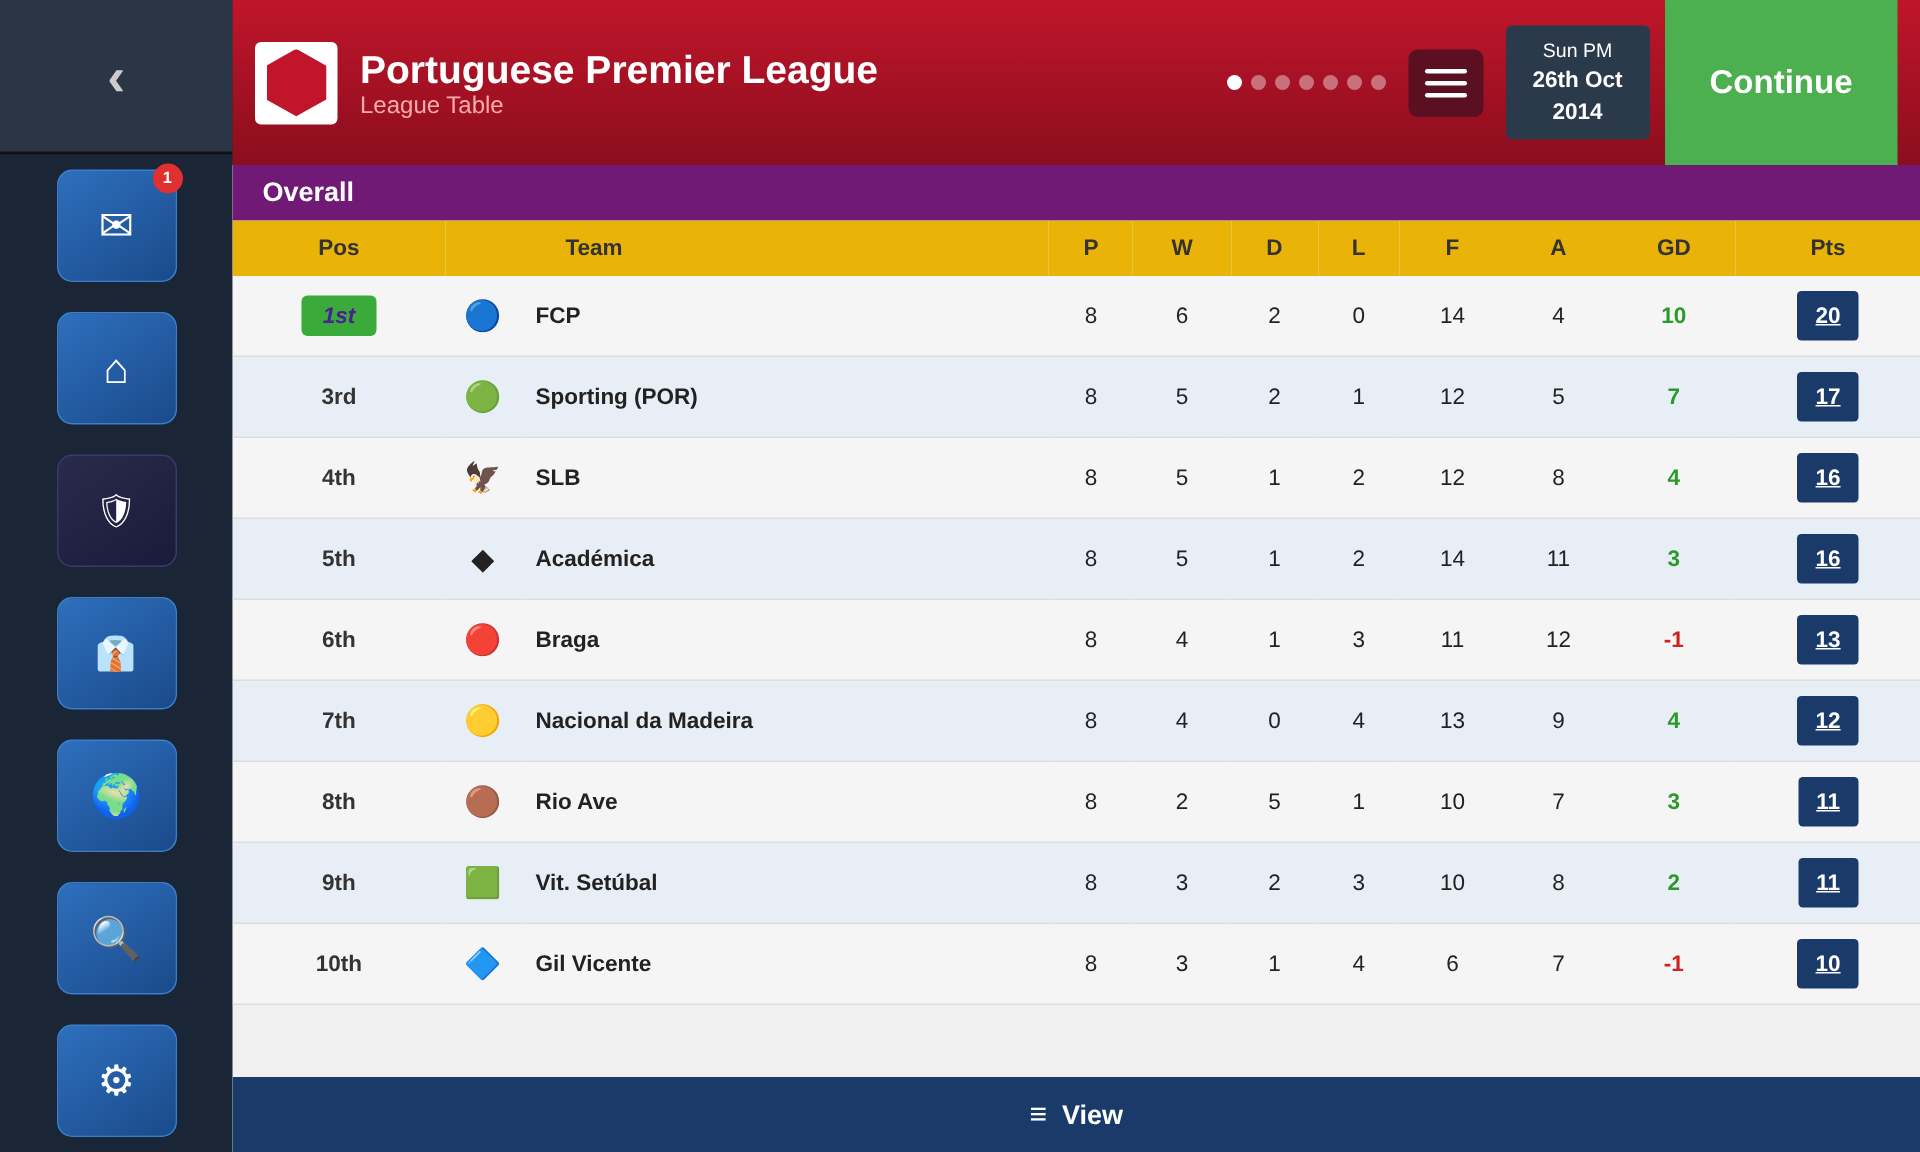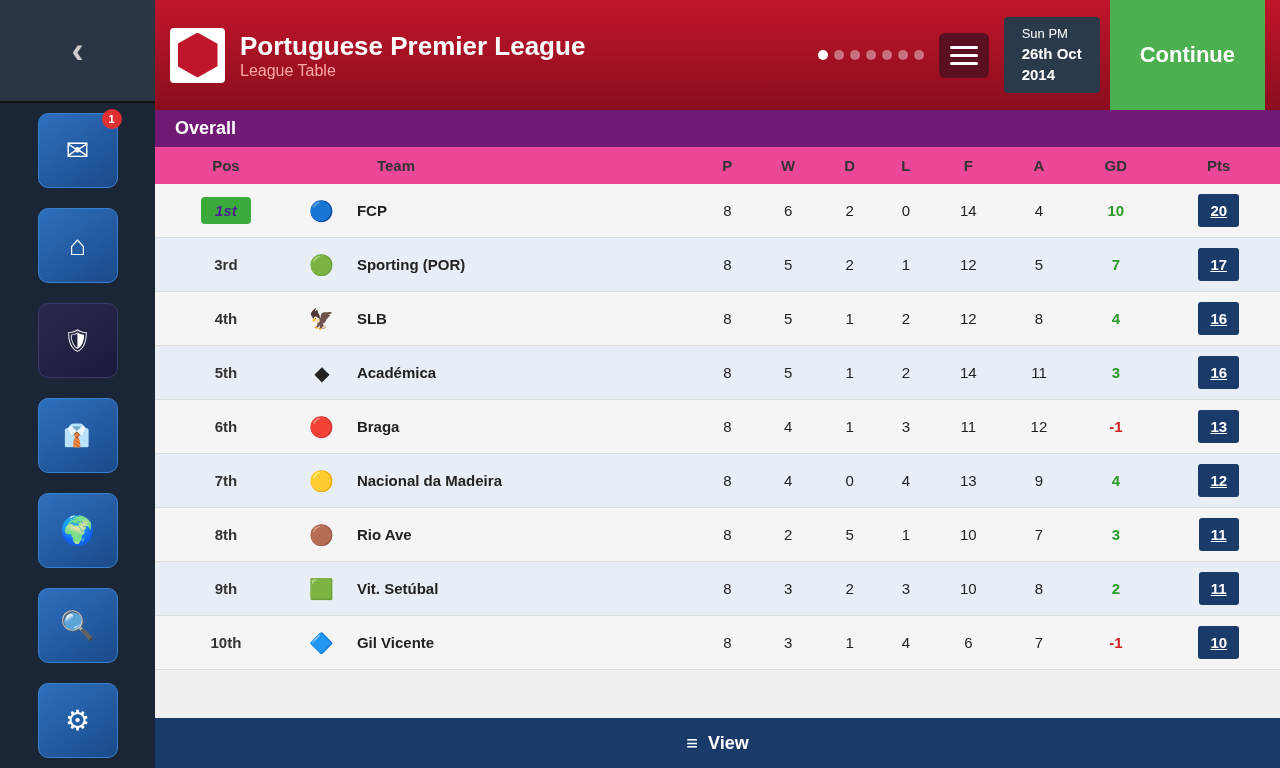--- a/index.html
+++ b/index.html
@@ -154,20 +154,21 @@
     }
     .menu-line {
       width: 28px;
       height: 3px;
       background: white;
       border-radius: 2px;
     }
     .header-date-box {
       background: #2a3a4a;
       color: white;
+      text-align: center;
       padding: 8px 18px;
       border-radius: 4px;
       font-size: 14px;
       line-height: 1.4;
       margin-right: 10px;
     }
     .header-date-box .day { font-size: 13px; }
     .header-date-box .date { font-size: 15px; font-weight: bold; }
     .continue-btn {
       background: #4caf50;
@@ -202,21 +203,21 @@
       flex: 1;
       overflow-y: auto;
     }
 
     table {
       width: 100%;
       border-collapse: collapse;
     }
 
     thead tr {
-      background: #ec4899;
+      background: #eab308;
       padding-left: 22px;
     }
 
     thead th {
       padding: 10px 8px;
       font-size: 15px;
       color: #333;
       font-weight: bold;
       text-align: center;
     }

